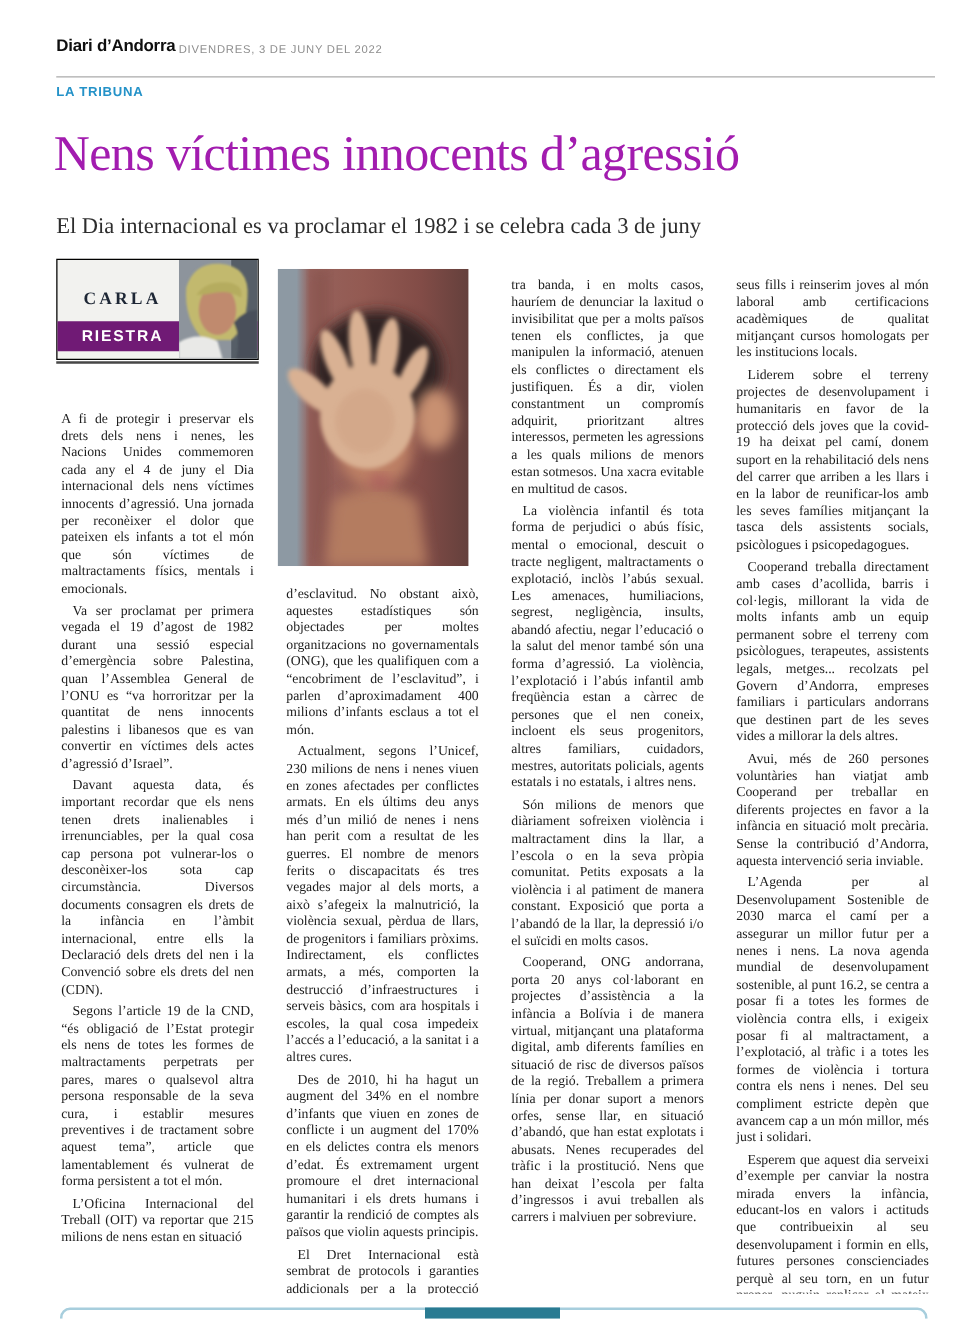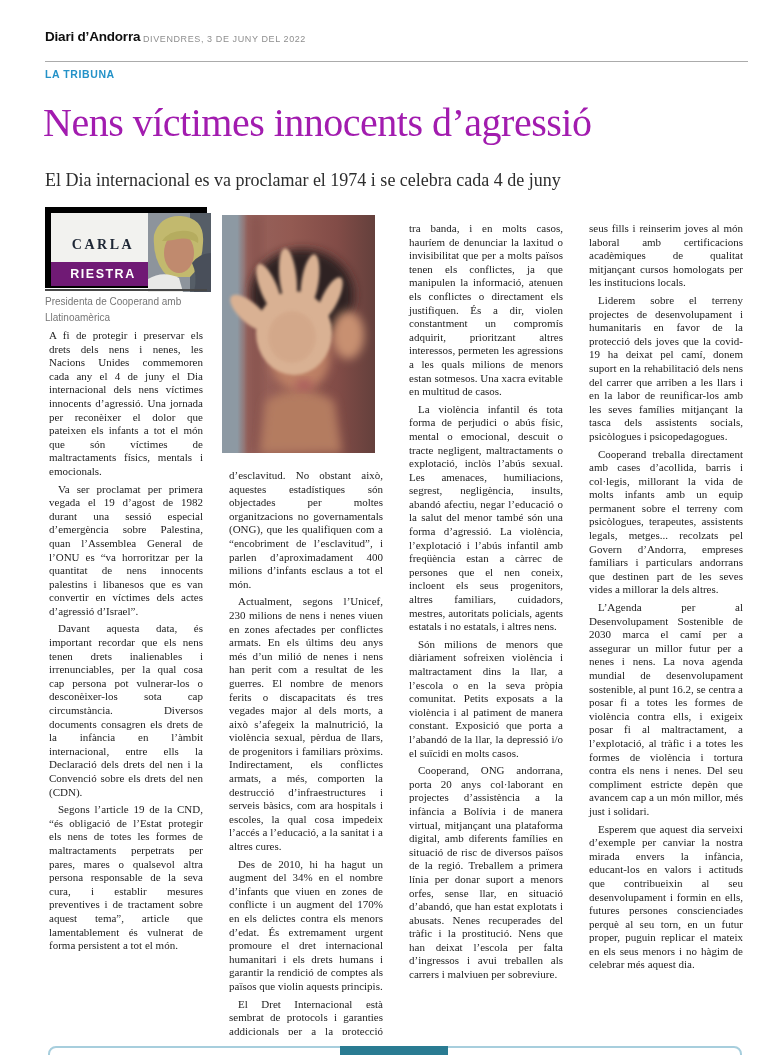--- a/index.html
+++ b/index.html
@@ -16,21 +16,21 @@
 
   
   .section-label{left:45px;top:68px;font-family:"Liberation Sans",sans-serif;
                  font-weight:bold;font-size:10.5px;letter-spacing:0.6px;color:#2492c8;}
   .headline{left:43px;top:99px;width:715px;font-size:40px;line-height:48px;
             letter-spacing:-0.5px;color:#a21caf;}
   .subheadline{left:45px;top:168px;width:705px;font-size:18px;line-height:24px;color:#2d2d2d;}
 
   
   .author-card{left:45px;top:207px;width:162px;height:81px;background:#f2f2ef;
-               border:6px solid #000000;box-sizing:border-box;}
+               border:1px solid #000000;box-sizing:border-box;}
   .author-first{position:absolute;left:0;top:24px;width:104px;text-align:center;
                 font-family:"Liberation Serif",serif;font-weight:bold;font-size:14px;
                 letter-spacing:2.5px;color:#1e2735;}
   .author-band{position:absolute;left:0;top:49px;width:160px;height:24px;background:#701a75;}
   .author-last{position:absolute;left:0;top:0;width:104px;text-align:center;line-height:24px;
                font-family:"Liberation Sans",sans-serif;font-weight:bold;font-size:12.5px;
                letter-spacing:1.5px;color:#ffffff;}
   .author-photo{position:absolute;left:97px;top:0;width:63px;height:79px;overflow:hidden;}
   .author-rule{left:45px;top:289px;width:162px;height:2px;background:#474747;}
   .author-role{left:45px;top:294px;width:162px;font-family:"Liberation Sans",sans-serif;
@@ -57,21 +57,21 @@
 <body>
 
 <div class="page">
 
   <div class="abs mast-title">Diari d’Andorra</div>
   <div class="abs mast-date">DIVENDRES, 3 DE JUNY DEL 2022</div>
   <div class="abs mast-rule"></div>
 
   <div class="abs section-label">LA TRIBUNA</div>
   <h1 class="abs headline" style="margin:0;font-weight:normal;">Nens víctimes innocents d’agressió</h1>
-  <div class="abs subheadline">El Dia internacional es va proclamar el 1974 i se celebra cada 4 de juny</div>
+  <div class="abs subheadline">El Dia internacional es va proclamar el 1982 i se celebra cada 3 de juny</div>
 
   <div class="abs author-card">
     <div class="author-first">CARLA</div>
     <div class="author-band">
       <div class="author-last">RIESTRA</div>
     </div>
     <div class="author-photo">
       <svg width="63" height="79" viewBox="0 0 63 79" xmlns="http://www.w3.org/2000/svg">
         <defs>
             <filter id="ab" x="-20%" y="-20%" width="140%" height="140%">
@@ -84,21 +84,20 @@
           <path d="M6 22 Q12 2 33 3 Q57 5 55 30 Q54 54 42 64 L20 64 Q4 48 6 22 Z" fill="#c2b96e"></path>
           <ellipse cx="31" cy="40" rx="15" ry="20" fill="#c08a6e"></ellipse>
           <path d="M14 28 Q22 16 40 18 Q52 20 50 30 Q40 24 30 26 Q20 28 14 28 Z" fill="#b5ac5f"></path>
           <path d="M0 79 L0 66 Q15 57 31 65 L35 79 Z" fill="#e9e9e7"></path>
           <path d="M44 50 Q50 62 46 79 L63 79 L63 40 Q52 40 44 50 Z" fill="#49505a"></path>
         </g>
       </svg>
     </div>
   </div>
   <div class="abs author-rule"></div>
-  <div class="abs author-role">Presidenta de Cooperand amb Llatinoamèrica</div>
 
   <div class="abs hand-photo">
     <svg width="153" height="238" viewBox="0 0 153 238" xmlns="http://www.w3.org/2000/svg">
       <defs>
         <linearGradient id="pbg" x1="0" y1="0" x2="1" y2="0">
           <stop offset="0" stop-color="#8d99a3"></stop>
           <stop offset="0.10" stop-color="#8d99a3"></stop>
           <stop offset="0.17" stop-color="#96625c"></stop>
           <stop offset="0.45" stop-color="#935a52"></stop>
           <stop offset="0.75" stop-color="#824c47"></stop>
@@ -128,37 +127,39 @@
       </g>
       <ellipse cx="70" cy="122" rx="24" ry="26" fill="#cfa183" opacity="0.5" filter="url(#bl2)"></ellipse>
     </svg>
   </div>
 
   <section class="abs col col1">
       <p>A fi de protegir i preservar els drets dels nens i nenes, les Nacions Unides commemoren cada any el 4 de juny el Dia internacional dels nens víctimes innocents d’agressió. Una jornada per reconèixer el dolor que pateixen els infants a tot el món que són víctimes de maltractaments físics, mentals i emocionals.</p>
       <p>Va ser proclamat per primera vegada el 19 d’agost de 1982 durant una sessió especial d’emergència sobre Palestina, quan l’Assemblea General de l’ONU es “va horroritzar per la quantitat de nens innocents palestins i libanesos que es van convertir en víctimes dels actes d’agressió d’Israel”.</p>
       <p>Davant aquesta data, és important recordar que els nens tenen drets inalienables i irrenunciables, per la qual cosa cap persona pot vulnerar-los o desconèixer-los sota cap circumstància. Diversos documents consagren els drets de la infància en l’àmbit internacional, entre ells la Declaració dels drets del nen i la Convenció sobre els drets del nen (CDN).</p>
       <p>Segons l’article 19 de la CND, “és obligació de l’Estat protegir els nens de totes les formes de maltractaments perpetrats per pares, mares o qualsevol altra persona responsable de la seva cura, i establir mesures preventives i de tractament sobre aquest tema”, article que lamentablement és vulnerat de forma persistent a tot el món.</p>
+      <p>L’Oficina Internacional del Treball (OIT) va reportar que 215 milions de nens estan en situació</p>
     </section>
   <section class="abs col col2">
       <p>d’esclavitud. No obstant això, aquestes estadístiques són objectades per moltes organitzacions no governamentals (ONG), que les qualifiquen com a “encobriment de l’esclavitud”, i parlen d’aproximadament 400 milions d’infants esclaus a tot el món.</p>
       <p>Actualment, segons l’Unicef, 230 milions de nens i nenes viuen en zones afectades per conflictes armats. En els últims deu anys més d’un milió de nenes i nens han perit com a resultat de les guerres. El nombre de menors ferits o discapacitats és tres vegades major al dels morts, a això s’afegeix la malnutrició, la violència sexual, pèrdua de llars, de progenitors i familiars pròxims. Indirectament, els conflictes armats, a més, comporten la destrucció d’infraestructures i serveis bàsics, com ara hospitals i escoles, la qual cosa impedeix l’accés a l’educació, a la sanitat i a altres cures.</p>
       <p>Des de 2010, hi ha hagut un augment del 34% en el nombre d’infants que viuen en zones de conflicte i un augment del 170% en els delictes contra els menors d’edat. És extremament urgent promoure el dret internacional humanitari i els drets humans i garantir la rendició de comptes als països que violin aquests principis.</p>
       <p>El Dret Internacional està sembrat de protocols i garanties addicionals per a la protecció contra les agressions cap als infants. D’al-</p>
     </section>
   <section class="abs col col3">
       <p>tra banda, i en molts casos, hauríem de denunciar la laxitud o invisibilitat que per a molts països tenen els conflictes, ja que manipulen la informació, atenuen els conflictes o directament els justifiquen. És a dir, violen constantment un compromís adquirit, prioritzant altres interessos, permeten les agressions a les quals milions de menors estan sotmesos. Una xacra evitable en multitud de casos.</p>
       <p>La violència infantil és tota forma de perjudici o abús físic, mental o emocional, descuit o tracte negligent, maltractaments o explotació, inclòs l’abús sexual. Les amenaces, humiliacions, segrest, negligència, insults, abandó afectiu, negar l’educació o la salut del menor també són una forma d’agressió. La violència, l’explotació i l’abús infantil amb freqüència estan a càrrec de persones que el nen coneix, incloent els seus progenitors, altres familiars, cuidadors, mestres, autoritats policials, agents estatals i no estatals, i altres nens.</p>
       <p>Són milions de menors que diàriament sofreixen violència i maltractament dins la llar, a l’escola o en la seva pròpia comunitat. Petits exposats a la violència i al patiment de manera constant. Exposició que porta a l’abandó de la llar, la depressió i/o el suïcidi en molts casos.</p>
       <p>Cooperand, ONG andorrana, porta 20 anys col·laborant en projectes d’assistència a la infància a Bolívia i de manera virtual, mitjançant una plataforma digital, amb diferents famílies en situació de risc de diversos països de la regió. Treballem a primera línia per donar suport a menors orfes, sense llar, en situació d’abandó, que han estat explotats i abusats. Nenes recuperades del tràfic i la prostitució. Nens que han deixat l’escola per falta d’ingressos i avui treballen als carrers i malviuen per sobreviure.</p>
     </section>
   <section class="abs col col4">
       <p>seus fills i reinserim joves al món laboral amb certificacions acadèmiques de qualitat mitjançant cursos homologats per les institucions locals.</p>
       <p>Liderem sobre el terreny projectes de desenvolupament i humanitaris en favor de la protecció dels joves que la covid-19 ha deixat pel camí, donem suport en la rehabilitació dels nens del carrer que arriben a les llars i en la labor de reunificar-los amb les seves famílies mitjançant la tasca dels assistents socials, psicòlogues i psicopedagogues.</p>
       <p>Cooperand treballa directament amb cases d’acollida, barris i col·legis, millorant la vida de molts infants amb un equip permanent sobre el terreny com psicòlogues, terapeutes, assistents legals, metges... recolzats pel Govern d’Andorra, empreses familiars i particulars andorrans que destinen part de les seves vides a millorar la dels altres.</p>
+      <p>Avui, més de 260 persones voluntàries han viatjat amb Cooperand per treballar en diferents projectes en favor a la infància en situació molt precària. Sense la contribució d’Andorra, aquesta intervenció seria inviable.</p>
       <p>L’Agenda per al Desenvolupament Sostenible de 2030 marca el camí per a assegurar un millor futur per a nenes i nens. La nova agenda mundial de desenvolupament sostenible, al punt 16.2, se centra a posar fi a totes les formes de violència contra ells, i exigeix posar fi al maltractament, a l’explotació, al tràfic i a totes les formes de violència i tortura contra els nens i nenes. Del seu compliment estricte depèn que avancem cap a un món millor, més just i solidari.</p>
       <p>Esperem que aquest dia serveixi d’exemple per canviar la nostra mirada envers la infància, educant-los en valors i actituds que contribueixin al seu desenvolupament i formin en ells, futures persones conscienciades perquè al seu torn, en un futur proper, puguin replicar el mateix en els seus menors i no hàgim de celebrar més aquest dia.</p>
     </section>
 
   <div class="abs footer-box">
     <div class="footer-accent"></div>
   </div>
 
 </div>
 

